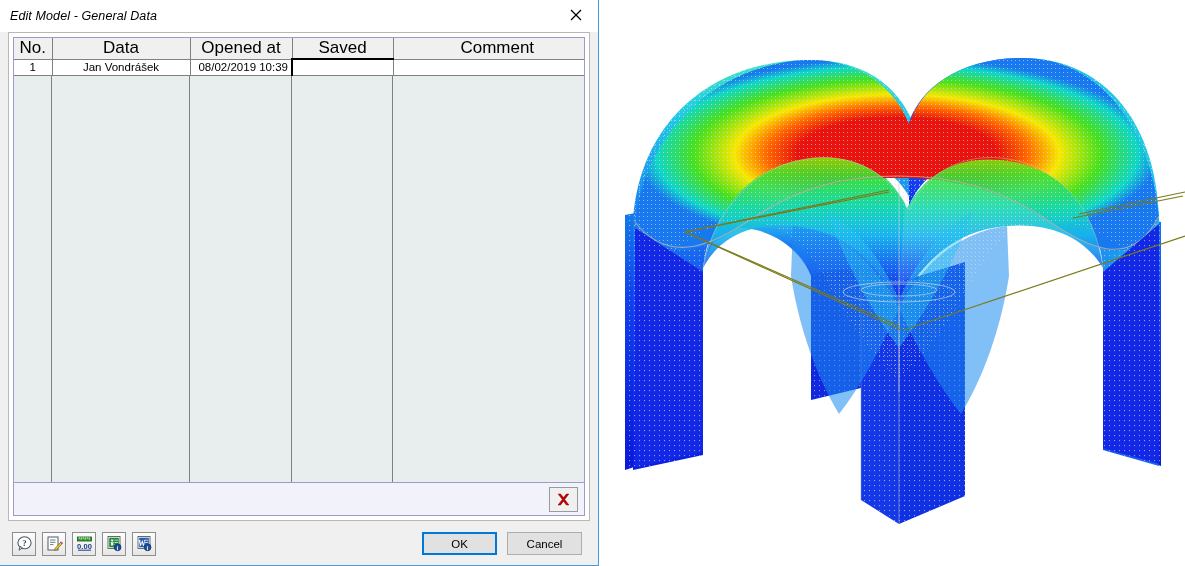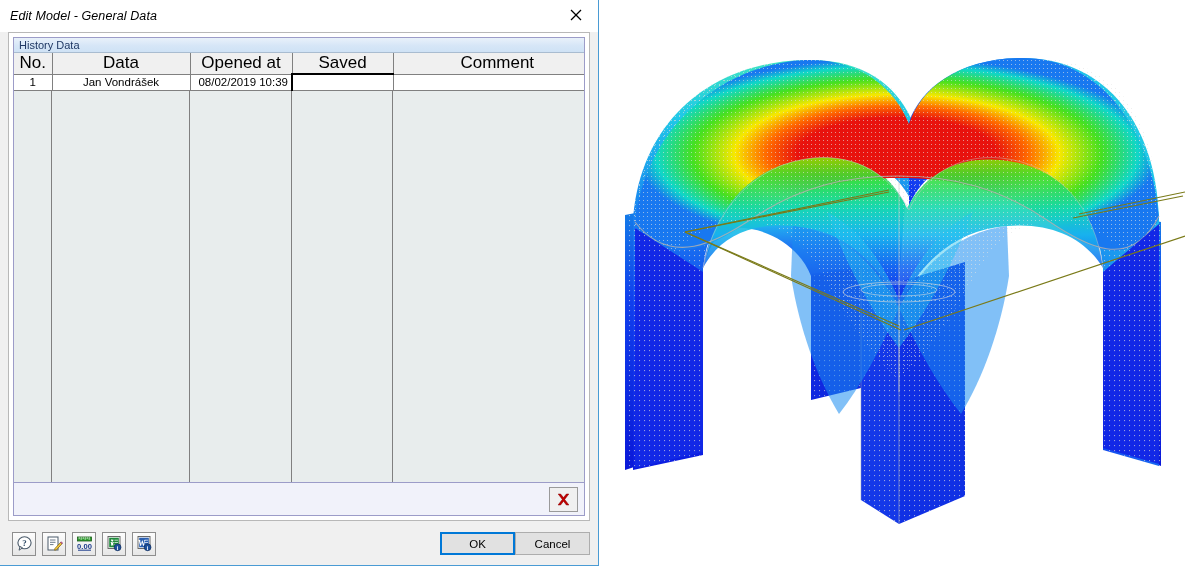--- a/index.html
+++ b/index.html
@@ -238,22 +238,23 @@
     display: flex;
     align-items: center;
     justify-content: center;
     cursor: default;
     box-sizing: border-box;
   }
   .tool-btn svg { display: block; }
 
   .dlg-actions {
     position: absolute;
-    right: 8px;
-    display: flex;
+    right: 16px;
+    display: flex;
+    gap: 10px;
   }
   .btn {
     width: 75px;
     height: 23px;
     font-size: 11.5px;
     color: #000;
     background: #e1e1e1;
     border: 1px solid #adadad;
     display: flex;
     align-items: center;
@@ -293,21 +294,20 @@
           <line x1="1" y1="1" x2="11" y2="11" stroke="#000" stroke-width="1.2"></line>
           <line x1="11" y1="1" x2="1" y2="11" stroke="#000" stroke-width="1.2"></line>
         </svg>
       </div>
     </div>
 
 
     <div class="panel">
       <div class="grid-wrap">
 
-        <div class="section-title">History Data</div>
 
         <table class="hgrid">
           <colgroup>
             <col style="width:38px">
             <col style="width:138px">
             <col style="width:102px">
             <col style="width:101px">
             <col style="width:208px">
           </colgroup>
           <thead>

